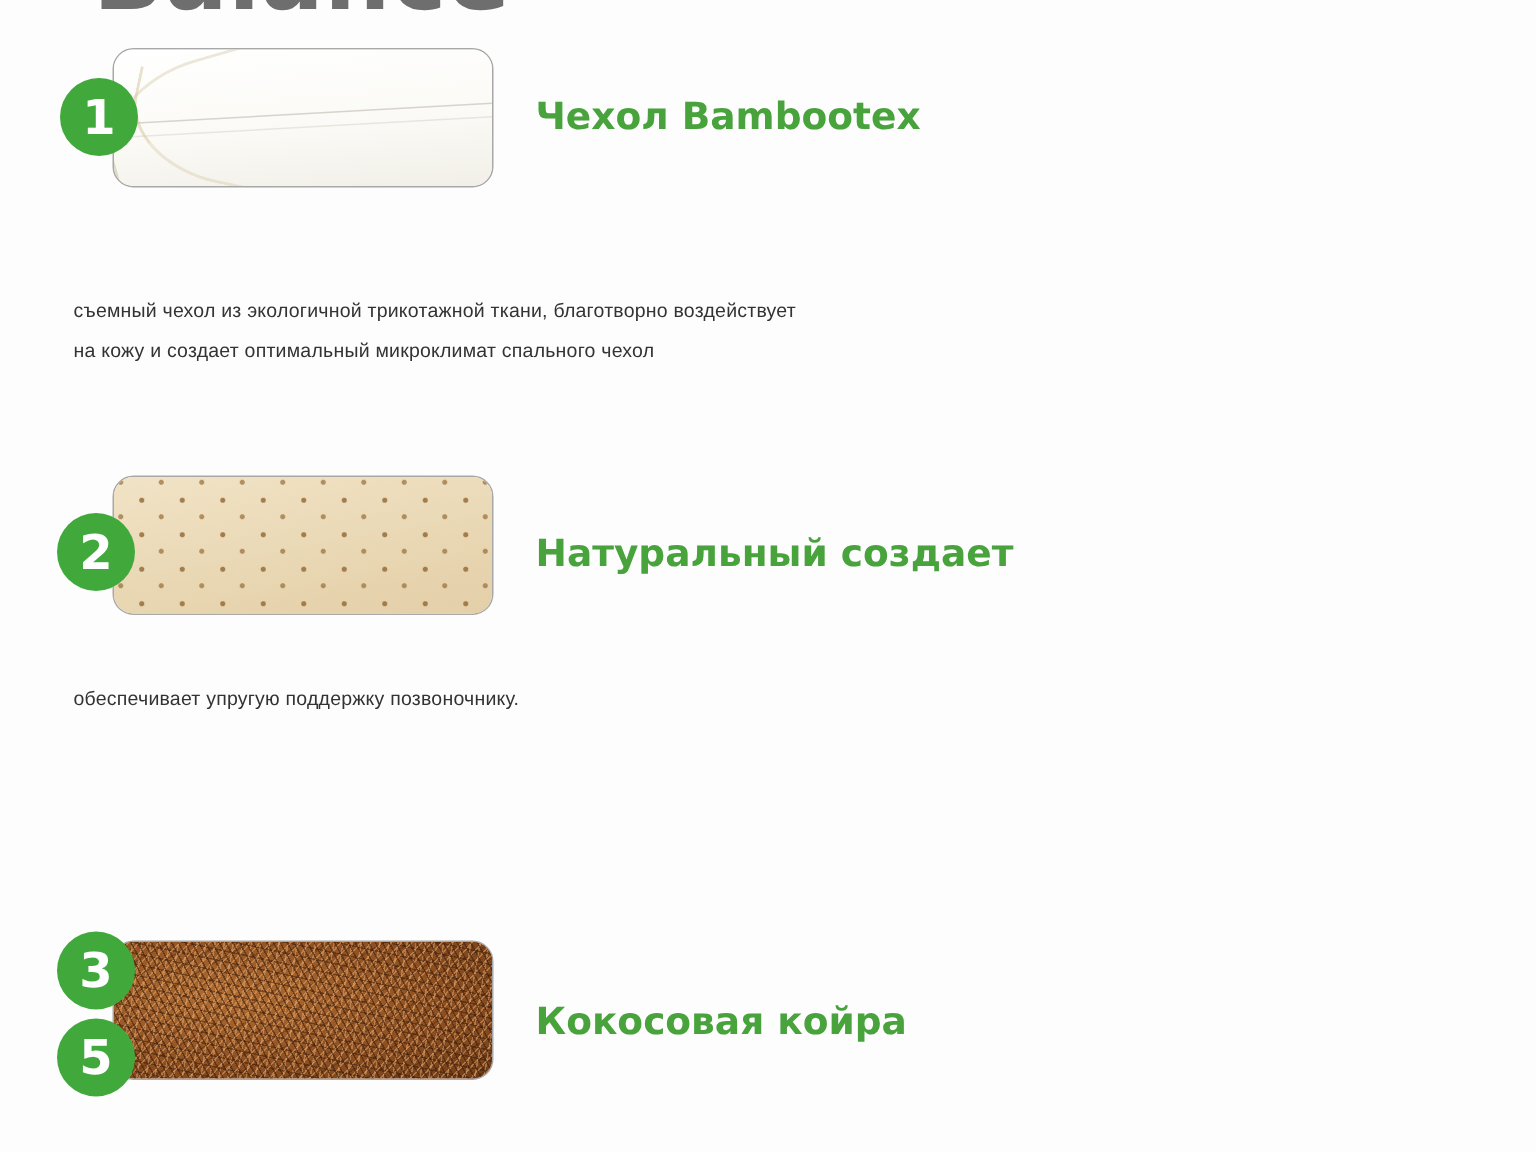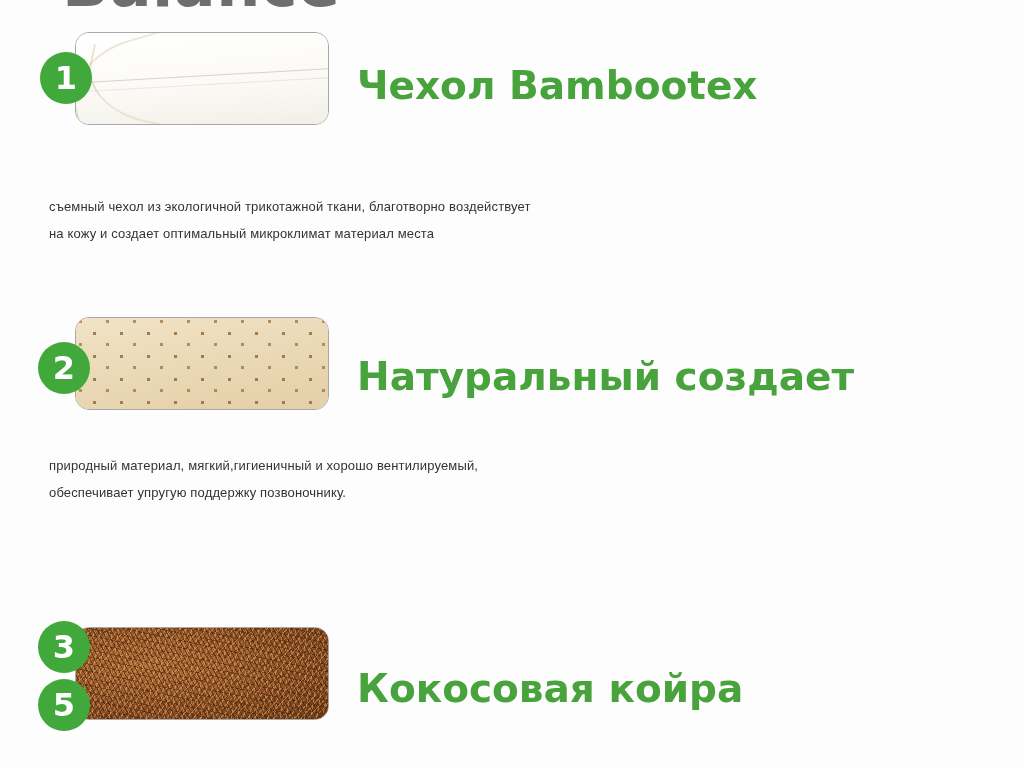--- a/index.html
+++ b/index.html
@@ -147,21 +147,21 @@
   .feature.f1 .badge.b1 { left: 40px; top: 52px; }
   .feature.f2 .badge.b2 { left: 38px; top: 58px; }
   .feature.f3 .badge.b3 { left: 38px; top: 27px; }
   .feature.f3 .badge.b5 { left: 38px; top: 85px; }
 
   
   .f-title {
     position: absolute;
     left: 357px;
     font-family: "DejaVu Sans", sans-serif;
-    font-size: 39px;
+    font-size: 25px;
     font-weight: bold;
     color: #48a33c;
     white-space: nowrap;
   }
   .feature.f1 .f-title { top: 63px; }
   .feature.f2 .f-title { top: 70px; }
   .feature.f3 .f-title { top: 72px; }
 
   
   .f-body {
@@ -190,32 +190,31 @@
     <div class="swatch">
       <div class="tex-quilt">
         <div class="quilt-seam a"></div>
         <div class="quilt-seam b"></div>
       </div>
     </div>
     <div class="badge b1">1</div>
     <div class="f-title">Чехол Bambootex</div>
     <div class="f-body">
       <span class="ln">съемный чехол из экологичной трикотажной ткани, благотворно воздействует</span>
-      <span class="ln">на кожу и  создает оптимальный микроклимат материал места</span>
+      <span class="ln">на кожу и  создает оптимальный микроклимат спального чехол</span>
     </div>
   </div>
 
   <div class="feature f2">
     <div class="swatch">
       <div class="tex-latex"></div>
     </div>
     <div class="badge b2">2</div>
     <div class="f-title">Натуральный создает</div>
     <div class="f-body">
-      <span class="ln">природный материал, мягкий,гигиеничный и  хорошо вентилируемый,</span>
       <span class="ln">обеспечивает упругую поддержку позвоночнику.</span>
     </div>
   </div>
 
   <div class="feature f3">
     <div class="swatch">
       <div class="tex-coir"></div>
     </div>
     <div class="badge b3">3</div>
     <div class="badge b5">5</div>

